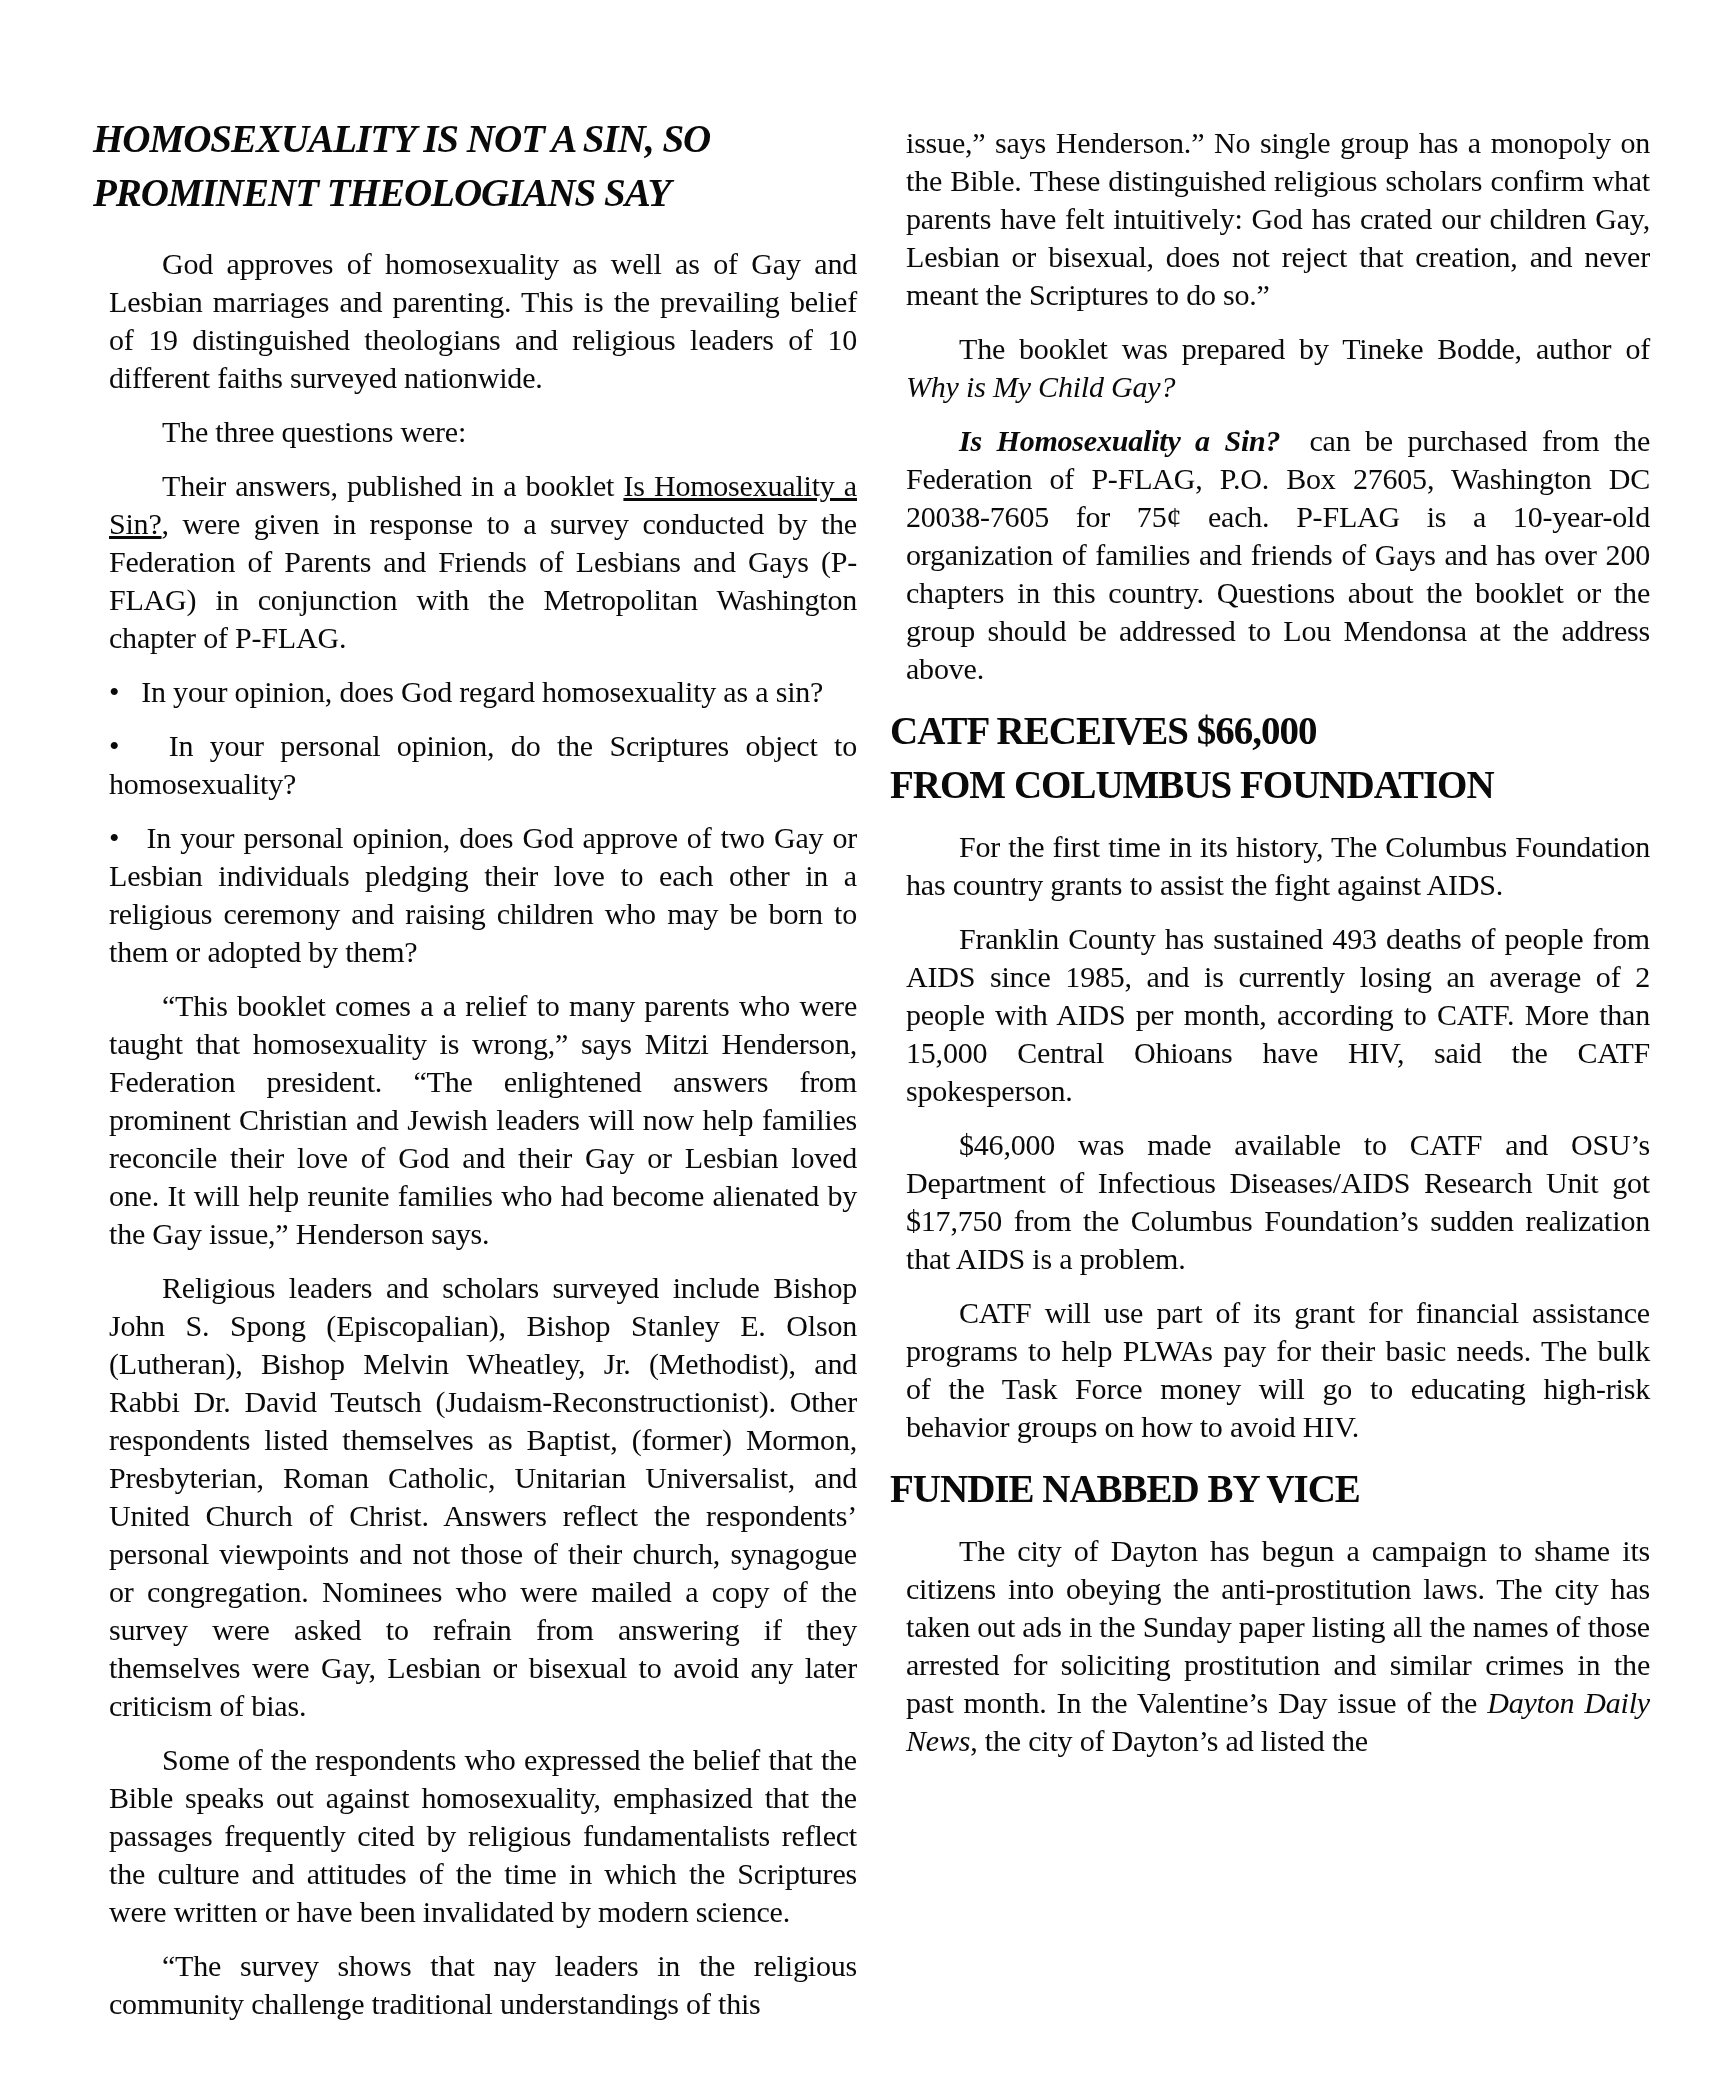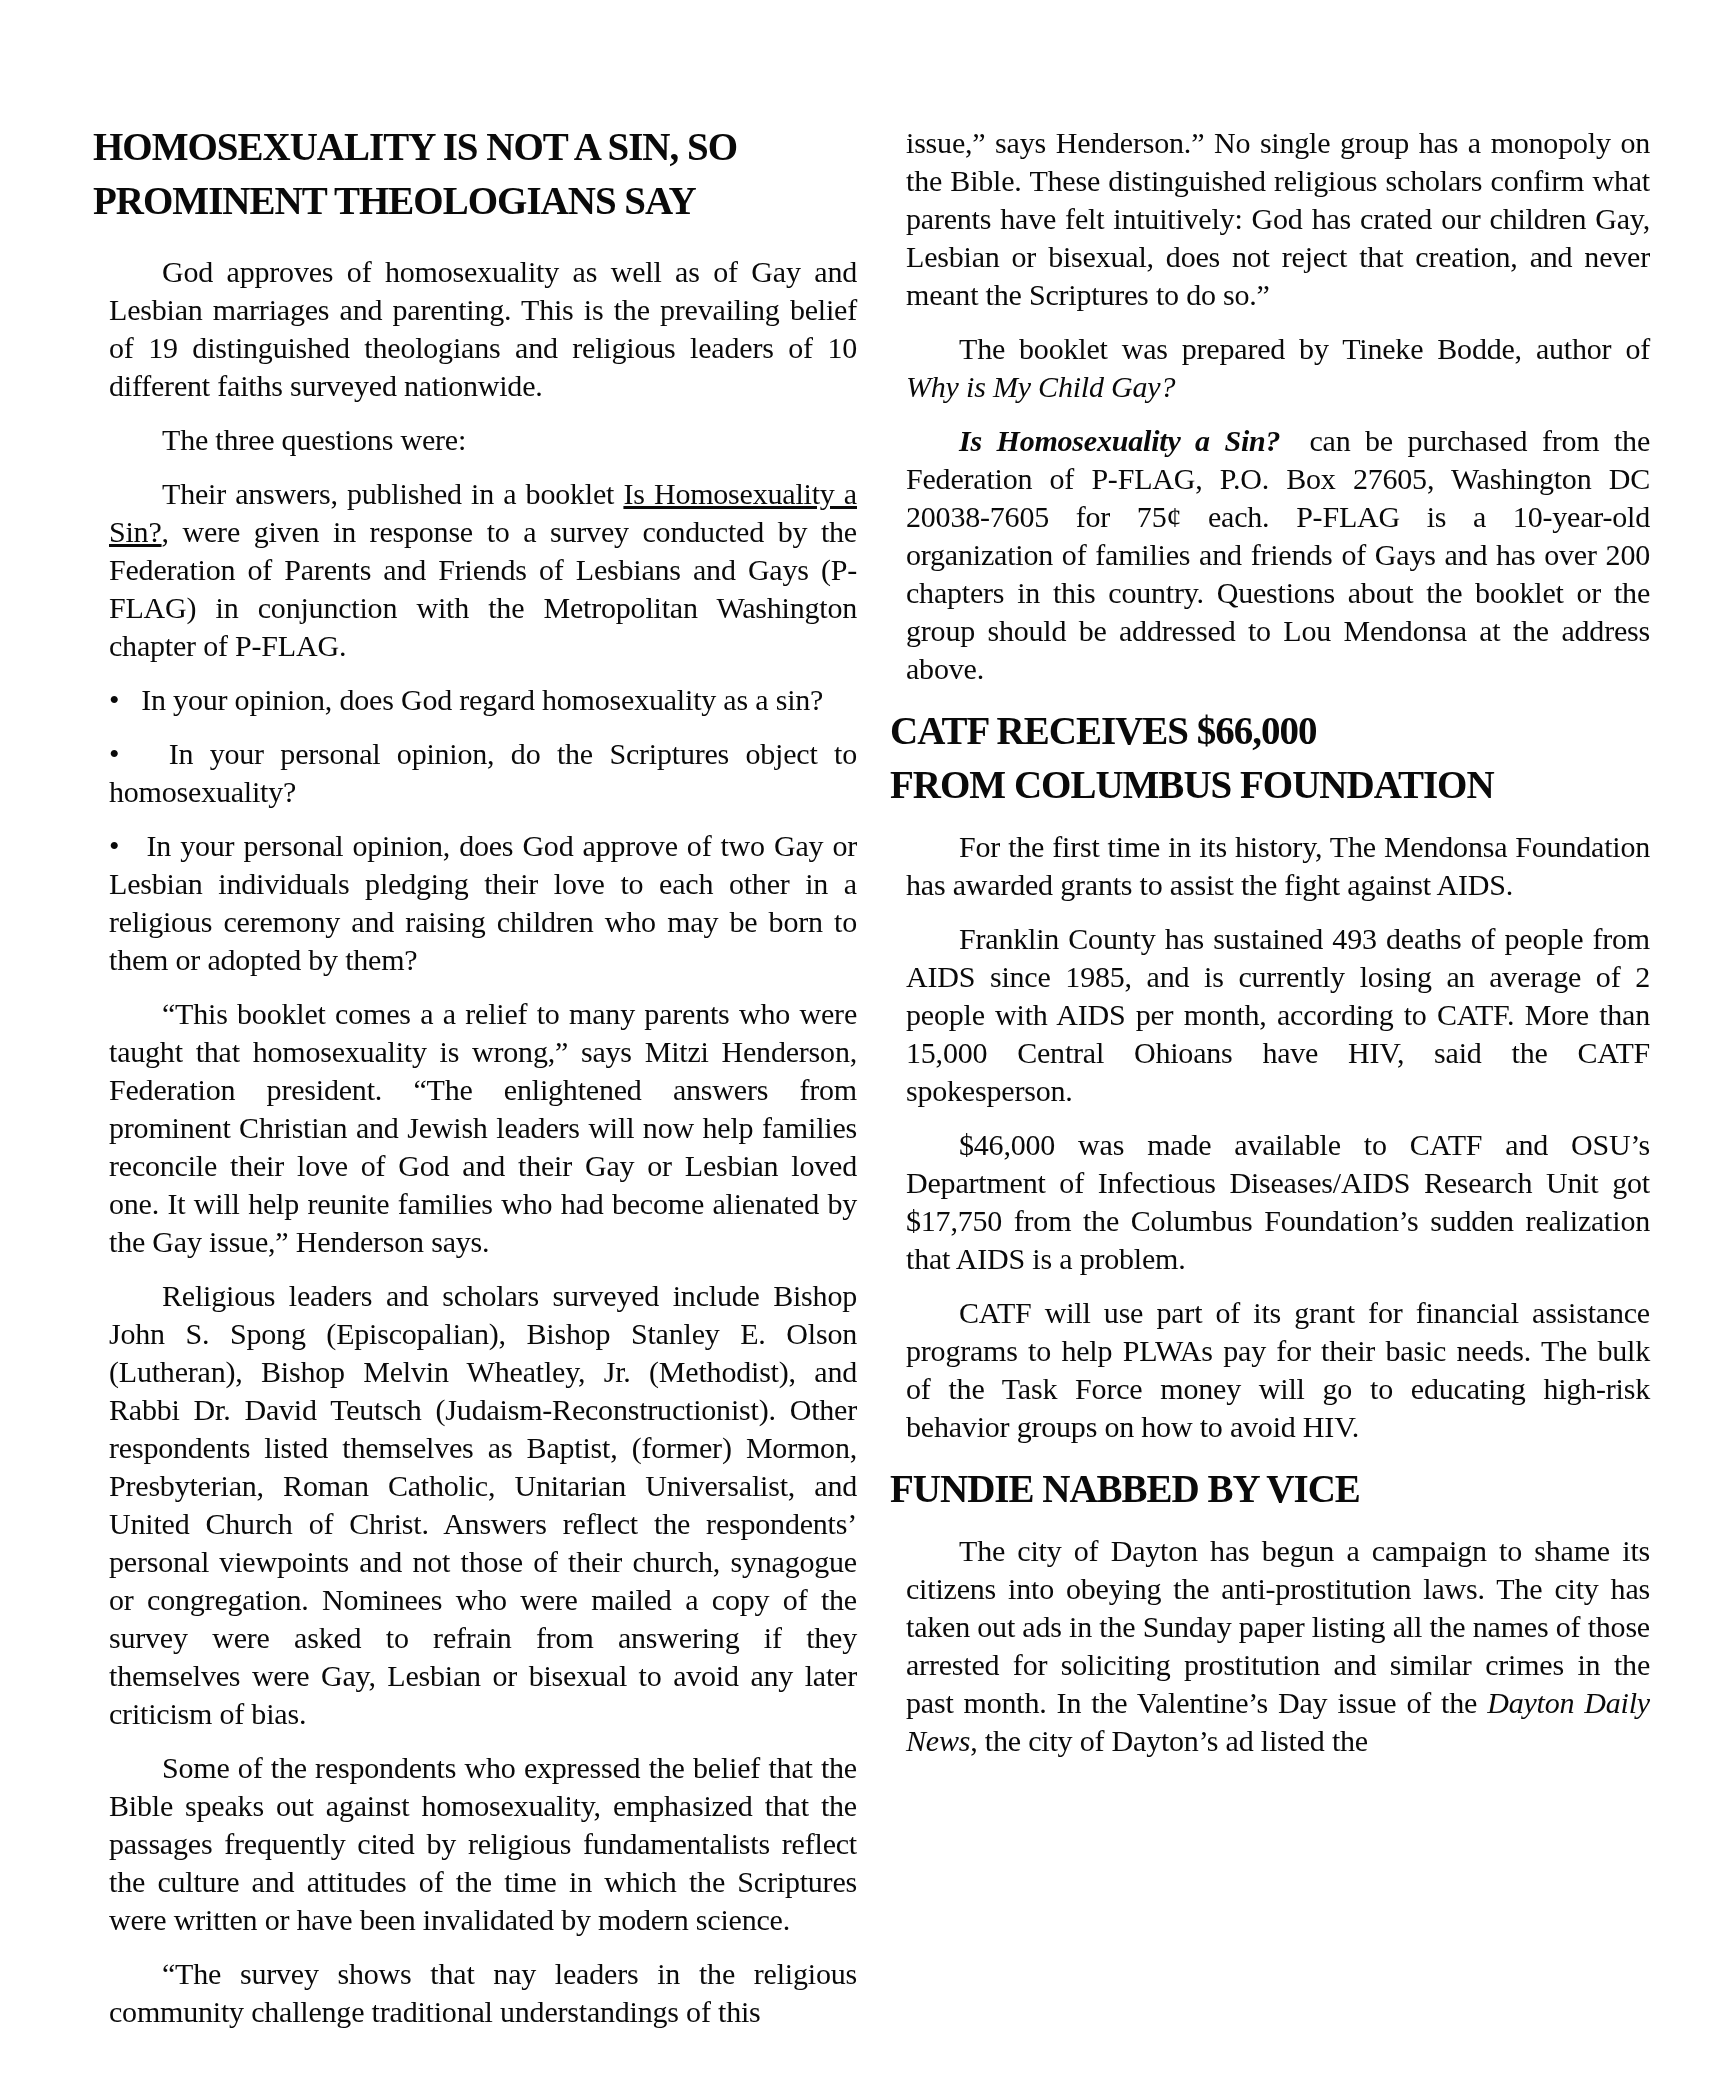--- a/index.html
+++ b/index.html
@@ -28,21 +28,21 @@
   .col-right { left: 890px; width: 776px; }
 
   h1, h2, h3 {
     font-weight: bold;
     font-size: 39px;
     line-height: 54px;
     letter-spacing: -1px;
     margin: 0;
     text-align: left;
   }
-  h1 { margin: 12px 0 25px 0; }
+  h1 { margin: 4px 0 25px 0; font-style: italic; }
   h2 { margin: 13.6px 0 6.8px 0; }
   h3 { margin: 14.6px 0 6.8px 0; }
   .hline { display: block; }
 
   p { margin: 16px; }
   p.indent { text-indent: 53px; }
   p.bullet { text-indent: 0; }
 
   .underline  { text-decoration: underline; }
   .italic     { font-style: italic; }
@@ -80,21 +80,21 @@
 
     <p class="indent"><span>The booklet was prepared by Tineke Bodde, author of </span><span class="italic">Why is My Child Gay?</span></p>
 
     <p class="indent"><span class="bolditalic">Is Homosexuality a Sin?</span><span>&nbsp; can be purchased from the Federation of P-FLAG, P.O. Box 27605, Washington DC 20038-7605 for 75¢ each. P-FLAG is a 10-year-old organization of families and friends of Gays and has over 200 chapters in this country. Questions about the booklet or the group should be addressed to Lou Mendonsa at the address above.</span></p>
 
     <h2>
         <span class="hline">CATF RECEIVES $66,000</span>
         <span class="hline">FROM COLUMBUS FOUNDATION</span>
       </h2>
 
-    <p class="indent">For the first time in its history, The Mendonsa Foundation has awarded grants to assist the fight against AIDS.</p>
+    <p class="indent">For the first time in its history, The Columbus Foundation has country grants to assist the fight against AIDS.</p>
     <p class="indent">Franklin County has sustained 493 deaths of people from AIDS since 1985, and is currently losing an average of 2 people with AIDS per month, according to CATF. More than 15,000 Central Ohioans have HIV, said the CATF spokesperson.</p>
     <p class="indent">$46,000 was made available to CATF and OSU’s Department of Infectious Diseases/AIDS Research Unit got $17,750 from the Columbus Foundation’s sudden realization that AIDS is a problem.</p>
     <p class="indent">CATF will use part of its grant for financial assistance programs to help PLWAs pay for their basic needs. The bulk of the Task Force money will go to educating high-risk behavior groups on how to avoid HIV.</p>
 
     <h3>FUNDIE NABBED BY VICE</h3>
 
     <p class="indent"><span>The city of Dayton has begun a campaign to shame its citizens into obeying the anti-prostitution laws. The city has taken out ads in the Sunday paper listing all the names of those arrested for soliciting prostitution and similar crimes in the past month. In the Valentine’s Day issue of the </span><span class="italic">Dayton Daily News</span><span>, the city of Dayton’s ad listed the</span></p>
   </div>
 
 </div>

